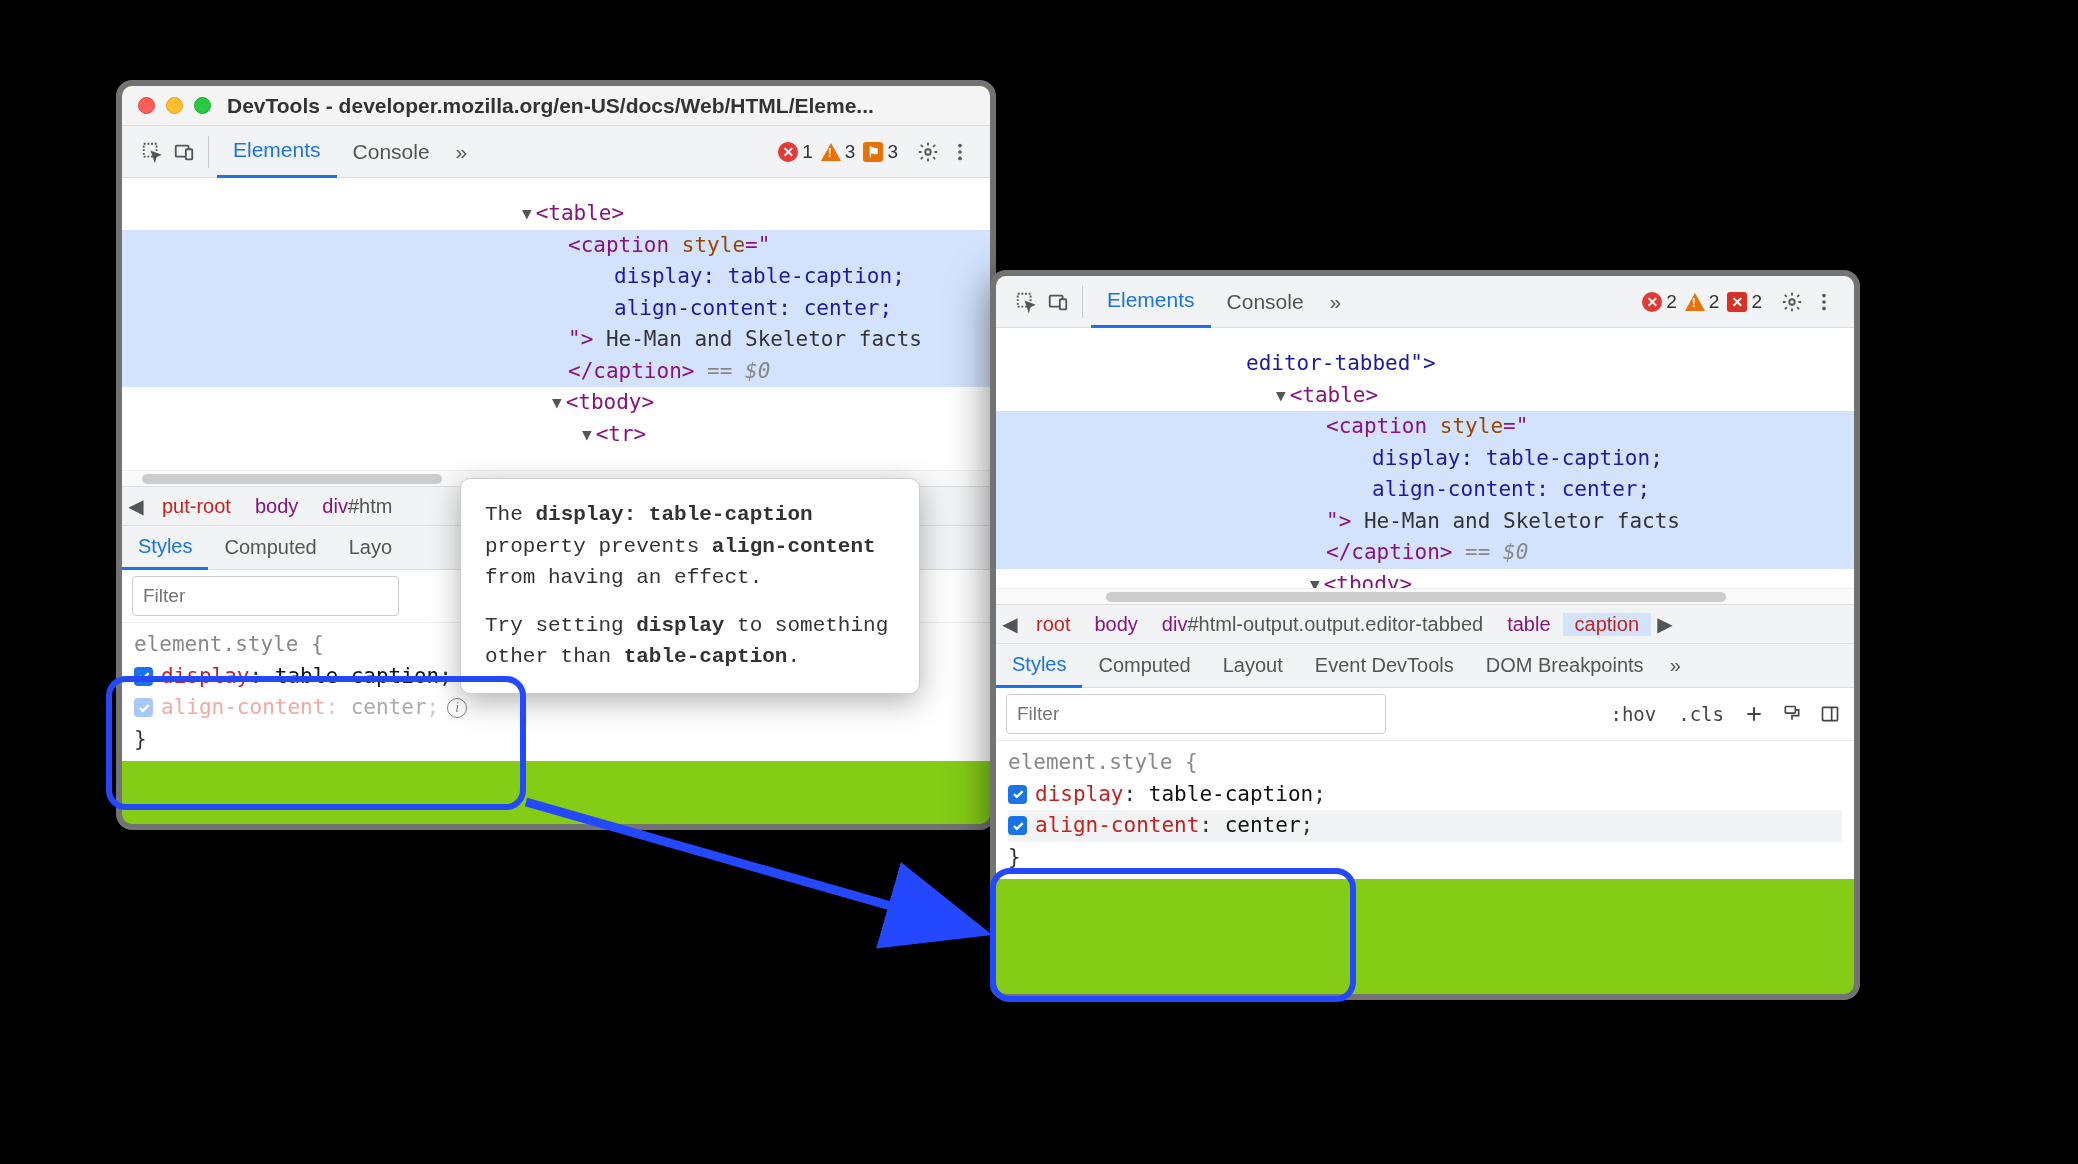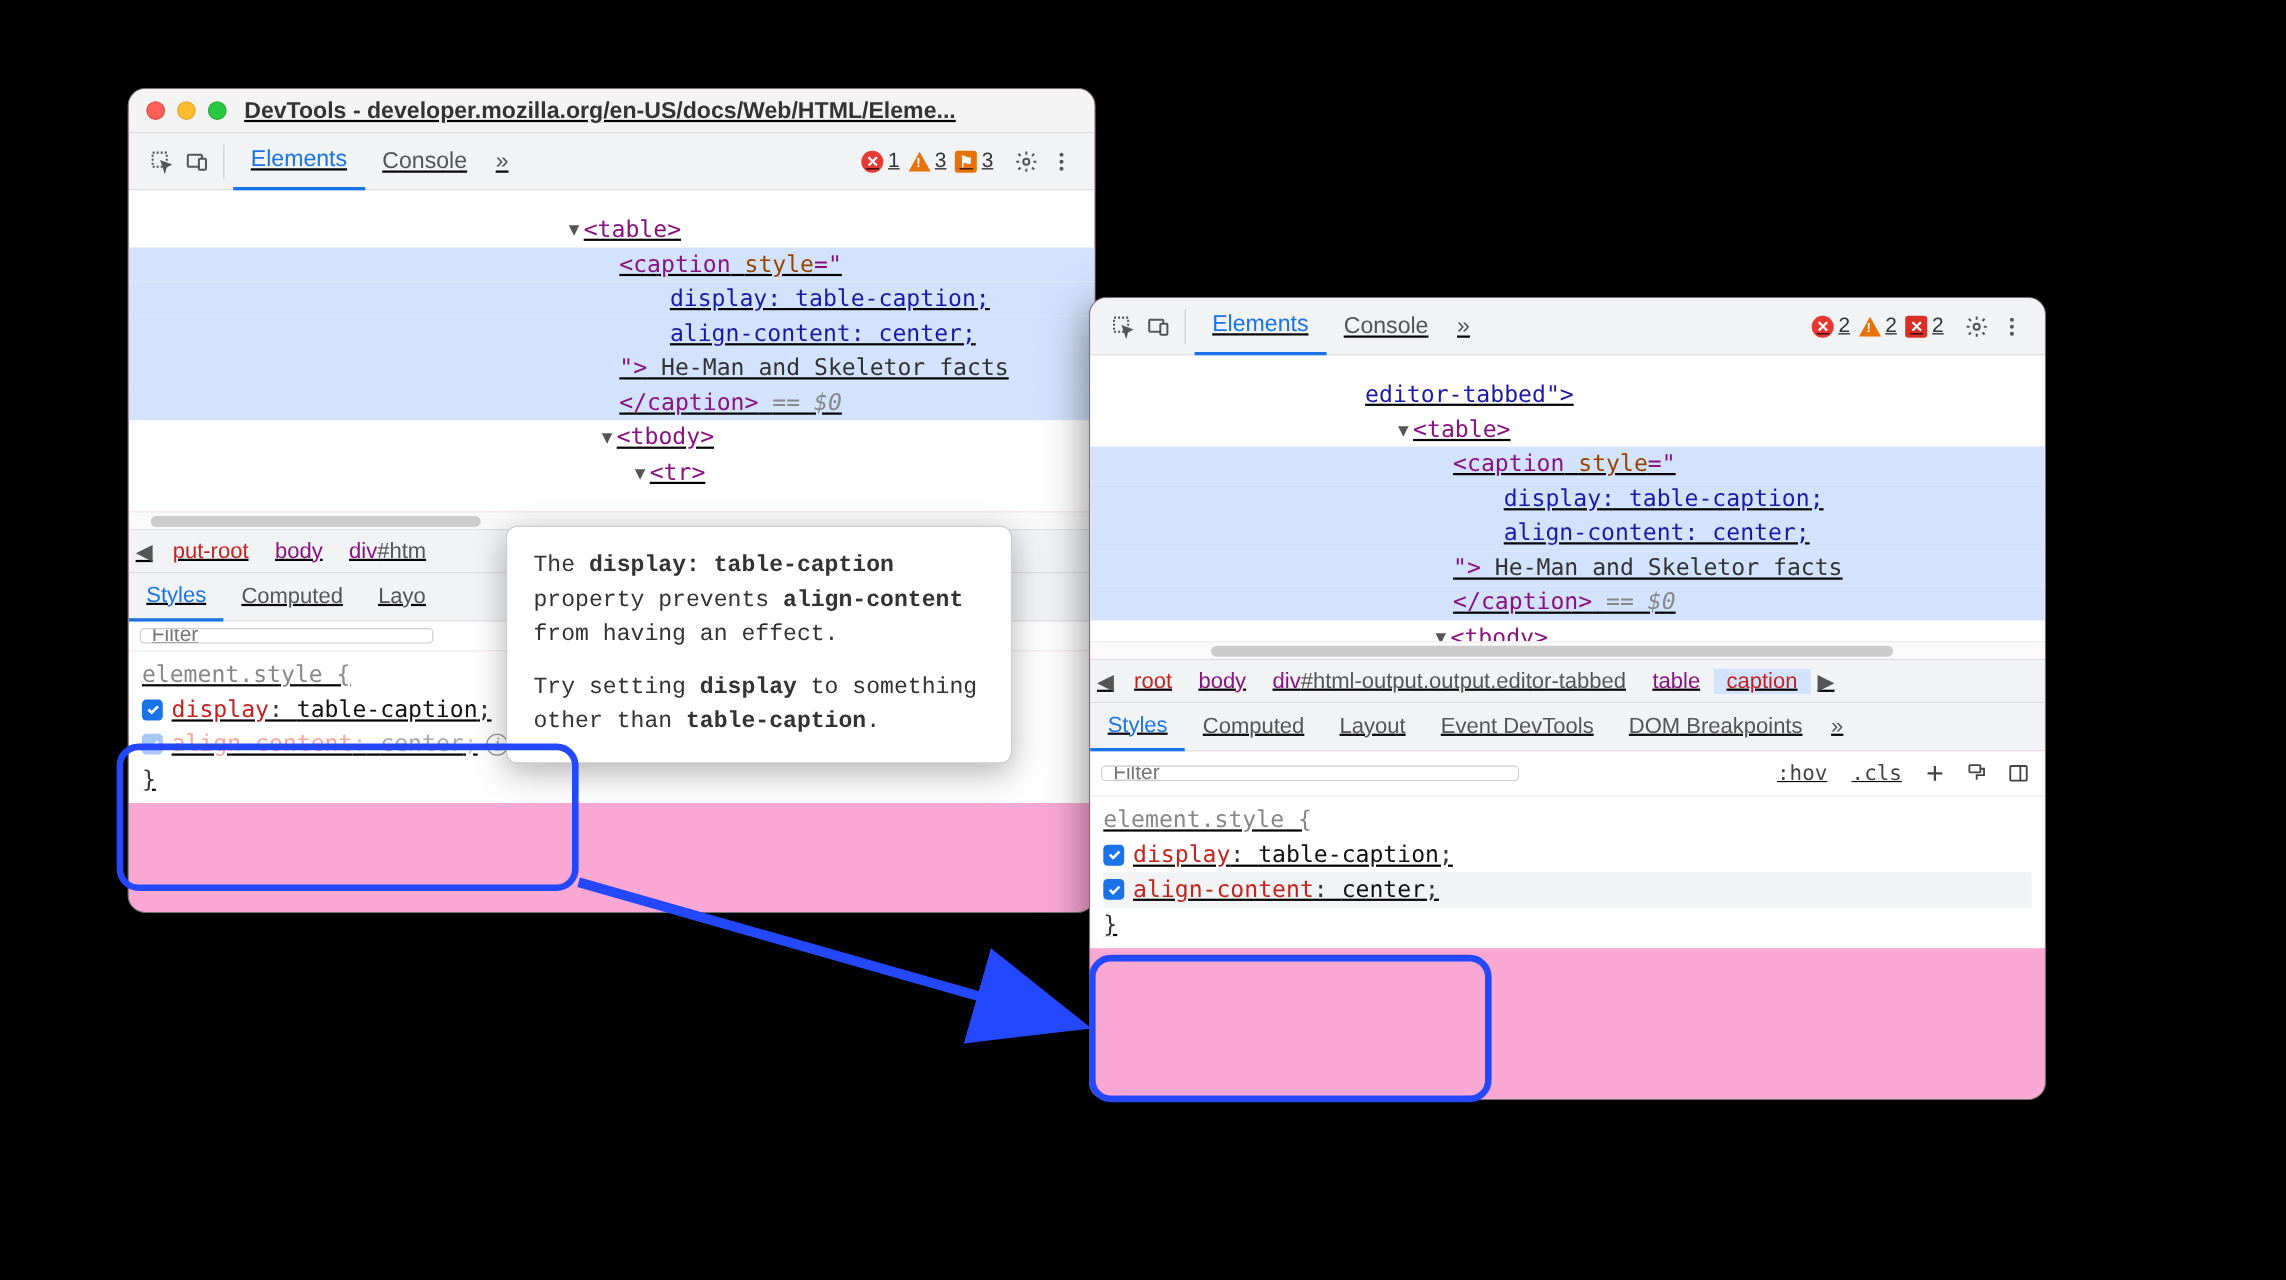--- a/index.html
+++ b/index.html
@@ -8,26 +8,25 @@
     padding: 0;
     background: #000;
     font-family: -apple-system, BlinkMacSystemFont, "Segoe UI", Helvetica, Arial, sans-serif;
     width: 2078px;
     height: 1164px;
     position: relative;
     overflow: hidden;
   }
   .window {
     position: absolute;
-    background: #f9a8d4;
+    background: #84cc16;
     border-radius: 16px;
     box-shadow: 0 10px 40px rgba(0,0,0,0.5);
     overflow: hidden;
-    border: 1px solid #737373;
-    text-decoration: underline;
+    border: 6px solid #737373;
   }
   .titlebar {
     height: 40px;
     background: #f4f4f4;
     display: flex;
     align-items: center;
     padding: 0 16px;
     border-bottom: 1px solid #ddd;
   }
   .traffic-lights {
@@ -137,21 +136,21 @@
     display: flex;
     align-items: center;
     padding: 6px 10px;
     background: #fff;
     border-bottom: 1px solid #eee;
     gap: 10px;
   }
   .filter-input {
     border: 1px solid #ccc;
     border-radius: 4px;
-    height: 14px;
+    height: 40px;
     padding: 0 10px;
     font-size: 19px;
     color: #555;
     flex: 0 0 380px;
   }
   #w1 .filter-input { flex: 0 0 250px; }
   .filter-tool { font-size: 19px; color: #444; padding: 0 6px; cursor:pointer; font-family: ui-monospace, Menlo, Monaco, monospace;}
   .icon-btn { display:inline-flex; align-items:center; justify-content:center; width:28px; height:28px; color:#444; cursor:pointer; }
 
   .styles-body {

